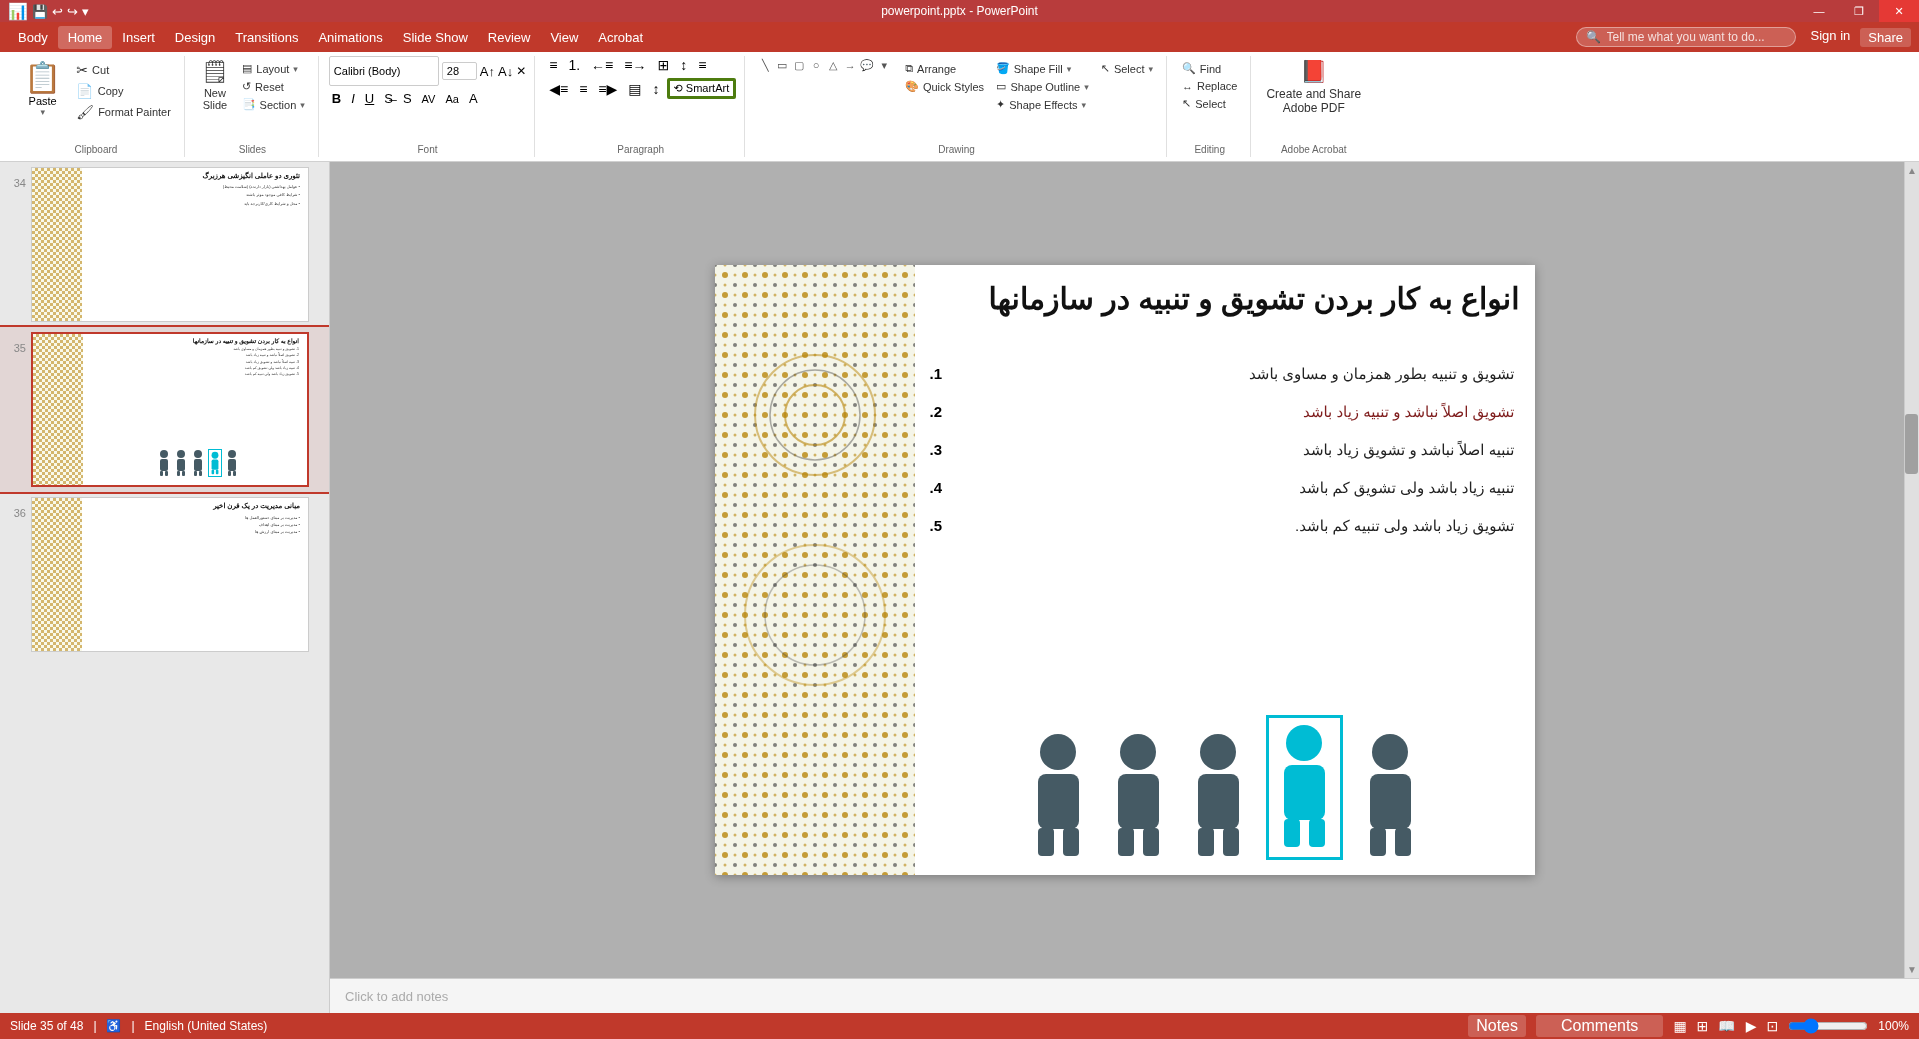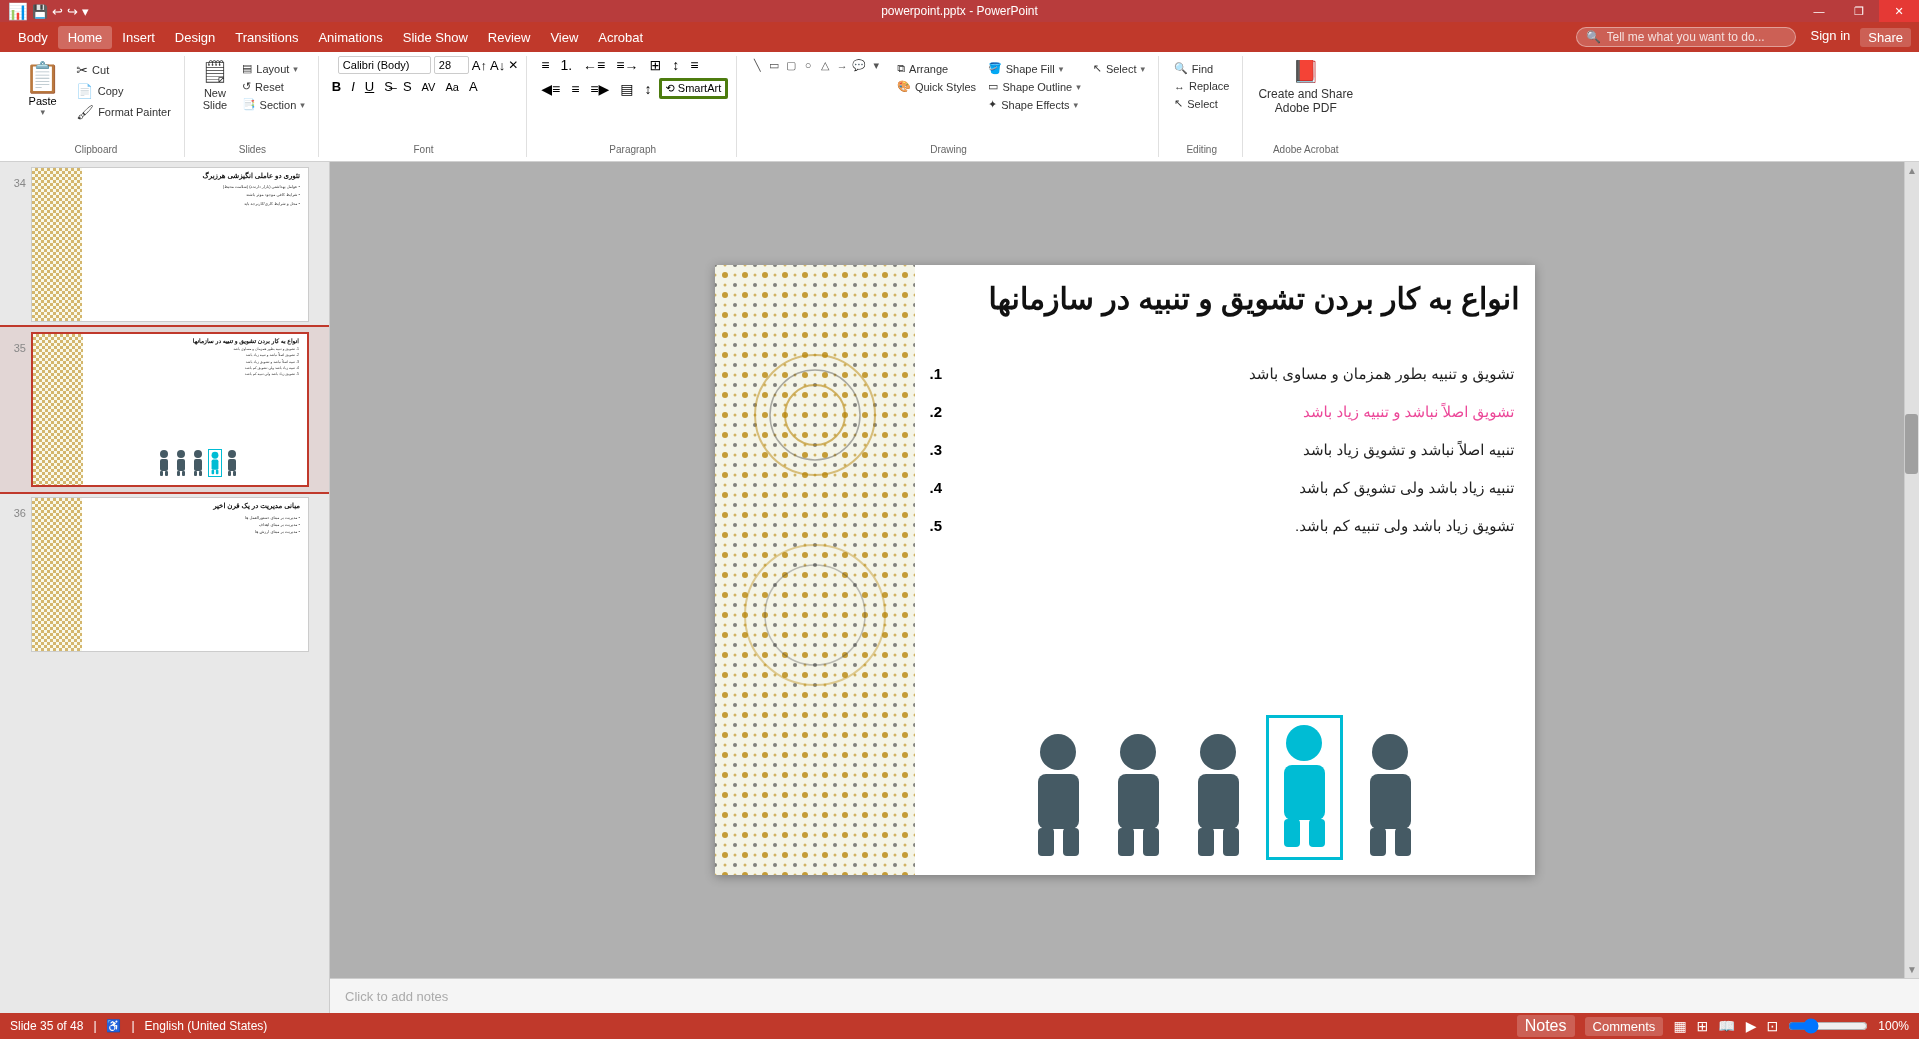--- a/index.html
+++ b/index.html
@@ -395,21 +395,21 @@
           <span class="dropdown-arrow">▾</span>
         </div>
       </div>
     </div>
     <div class="ribbon-group-label">Slides</div>
   </div>
 
   <div class="ribbon-group">
     <div class="ribbon-group-content" style="flex-direction:column;gap:4px;">
       <div style="display:flex;gap:3px;align-items:center;">
-        <input class="font-name-box" value="Calibri (Body)" style="border: 1px solid rgb(204, 204, 204); padding: 2px 4px; font-size: 11px; width: 93px; margin-left: 9px;">
+        <input class="font-name-box" value="Calibri (Body)" style="border: 1px solid rgb(204, 204, 204); padding: 8px 4px; font-size: 11px; width: 110px;">
         <input class="font-size-box" value="28" style="border: 1px solid rgb(204, 204, 204); padding: 2px 4px; font-size: 11px; width: 35px;">
         <span style="cursor:pointer;font-size:13px;">A↑</span>
         <span style="cursor:pointer;font-size:13px;">A↓</span>
         <span style="cursor:pointer;font-size:12px;">✕</span>
       </div>
       <div style="display:flex;gap:4px;align-items:center;">
         <span style="font-weight:bold;cursor:pointer;padding:1px 3px;border-radius:2px;font-size:13px;">B</span>
         <span style="font-style:italic;cursor:pointer;padding:1px 3px;font-size:13px;">I</span>
         <span style="text-decoration:underline;cursor:pointer;padding:1px 3px;font-size:13px;">U</span>
         <span style="cursor:pointer;padding:1px 3px;font-size:13px;">S̶</span>
@@ -650,21 +650,21 @@
         <div style="position:absolute;top:15px;left:210px;right:15px;text-align:right;font-size:30px;font-weight:900;color:#111;font-family:Arial,sans-serif;direction:rtl;line-height:1.25;border-bottom:none;">
           <span>انواع به کار بردن تشویق و تنبیه در سازمانها</span>
         </div>
 
         <div style="position:absolute;top:100px;left:215px;right:20px;direction:rtl;">
           <div style="display:flex;align-items:baseline;gap:8px;margin-bottom:20px;direction:rtl;">
             <span style="font-size:15px;color:#222;flex:1;text-align:right;">تشویق و تنبیه بطور همزمان و مساوی باشد</span>
             <span style="font-size:15px;font-weight:bold;min-width:25px;text-align:left;">1.</span>
           </div>
           <div style="display:flex;align-items:baseline;gap:8px;margin-bottom:20px;direction:rtl;">
-            <span style="font-size:15px;color:#ec4899;flex:1;text-align:right;">تشویق اصلاً نباشد و تنبیه زیاد باشد</span>
+            <span style="font-size:15px;color:#7f1d1d;flex:1;text-align:right;">تشویق اصلاً نباشد و تنبیه زیاد باشد</span>
             <span style="font-size:15px;font-weight:bold;min-width:25px;text-align:left;">2.</span>
           </div>
           <div style="display:flex;align-items:baseline;gap:8px;margin-bottom:20px;direction:rtl;">
             <span style="font-size:15px;color:#222;flex:1;text-align:right;">تنبیه اصلاً نباشد و تشویق زیاد باشد</span>
             <span style="font-size:15px;font-weight:bold;min-width:25px;text-align:left;">3.</span>
           </div>
           <div style="display:flex;align-items:baseline;gap:8px;margin-bottom:20px;direction:rtl;">
             <span style="font-size:15px;color:#222;flex:1;text-align:right;">تنبیه زیاد باشد ولی تشویق کم باشد</span>
             <span style="font-size:15px;font-weight:bold;min-width:25px;text-align:left;">4.</span>
           </div>
@@ -723,21 +723,21 @@
 </div>
 
 <div id="status-bar">
   <span>Slide 35 of 48</span>
   <span style="margin:0 10px;">|</span>
   <span>♿</span>
   <span style="margin:0 10px;">|</span>
   <span>English (United States)</span>
   <div class="status-right">
     <span style="cursor:pointer;background:rgba(255,255,255,0.2);padding:2px 8px;border-radius:3px;font-size:16px;">Notes</span>
-    <span style="cursor:pointer;background:rgba(255,255,255,0.2);padding:2px 8px;border-radius:3px;font-size:13px;">Comments</span>
+    <span style="cursor:pointer;background:rgba(255,255,255,0.2);padding:2px 25px;border-radius:3px;font-size:16px;">Comments</span>
     <span style="cursor:pointer;font-size:14px;" title="Normal view">▦</span>
     <span style="cursor:pointer;font-size:14px;" title="Slide Sorter">⊞</span>
     <span style="cursor:pointer;font-size:14px;" title="Reading view">📖</span>
     <span style="cursor:pointer;font-size:14px;" title="Slide Show">▶</span>
     <span style="cursor:pointer;font-size:14px;" title="Fit slide">⊡</span>
     <input type="range" min="10" max="400" value="100" style="width: 80px; cursor: pointer;">
     <span>100%</span>
   </div>
 </div>
 

